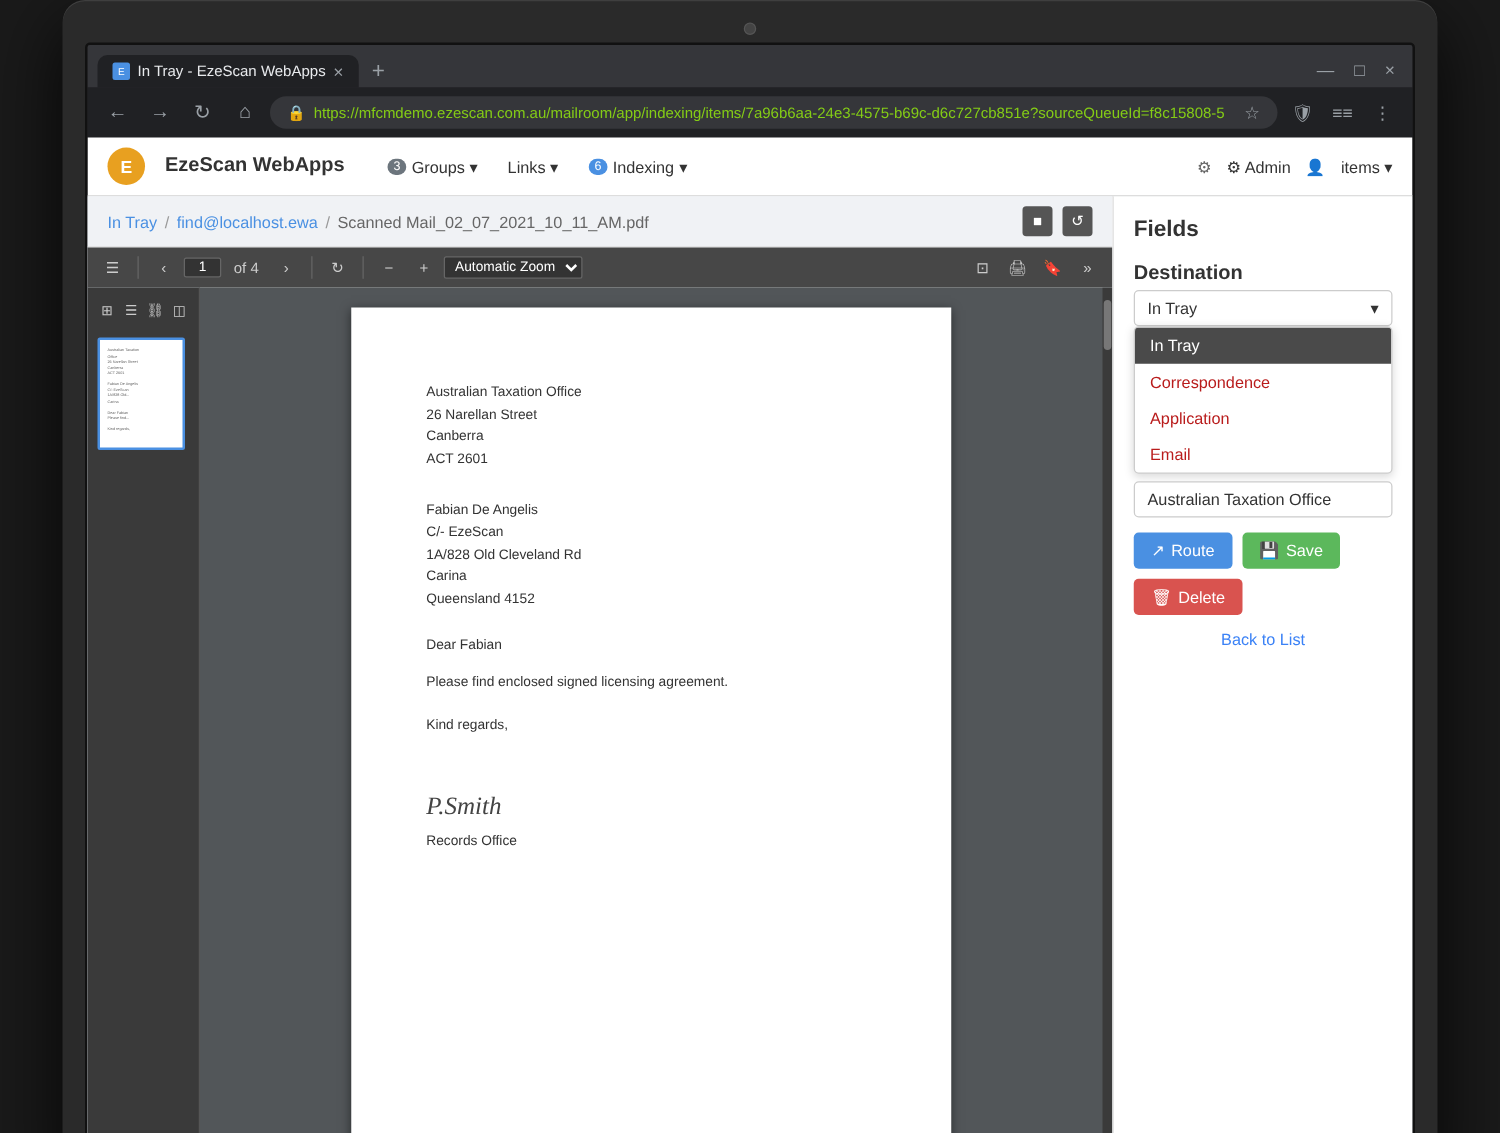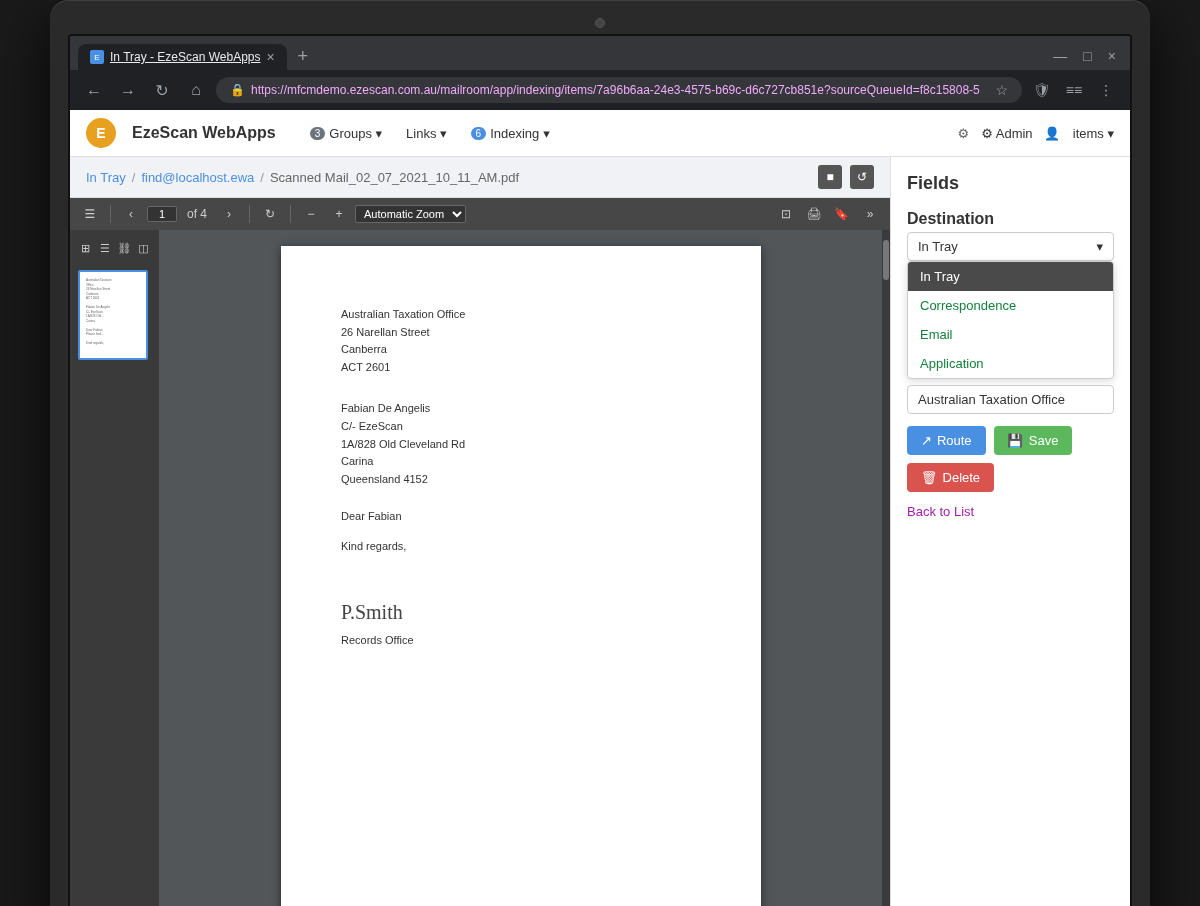--- a/index.html
+++ b/index.html
@@ -73,21 +73,20 @@
       display: flex;
       align-items: center;
       justify-content: center;
       font-size: 8px;
       color: white;
     }
     .tab-title {
       font-size: 12px;
       color: #e8eaed;
       flex: 1;
-      text-decoration: underline;
     }
     .tab-close {
       font-size: 14px;
       color: #9aa0a6;
       cursor: pointer;
       line-height: 1;
     }
     .new-tab-btn {
       width: 28px;
       height: 28px;
@@ -144,21 +143,21 @@
       display: flex;
       align-items: center;
       gap: 6px;
     }
     .lock-icon {
       color: #9aa0a6;
       font-size: 12px;
     }
     .address-text {
       font-size: 12px;
-      color: #f0abfc;
+      color: #84cc16;
       flex: 1;
     }
     .star-icon {
       color: #9aa0a6;
       font-size: 14px;
     }
     .browser-actions {
       display: flex;
       gap: 4px;
       align-items: center;
@@ -411,20 +410,21 @@
     }
     .letter-address-block { margin-bottom: 24px; }
     .letter-recipient { margin-bottom: 20px; }
     .letter-salutation { margin-bottom: 12px; }
     .letter-body { margin-bottom: 16px; }
     .letter-closing { margin-bottom: 32px; }
     .signature-area {
       height: 40px;
       display: flex;
       align-items: flex-end;
+      font-style: italic;
       font-size: 18px;
       color: #555;
       margin-bottom: 4px;
     }
     .scroll-bar-right {
       width: 8px;
       background: #3a3a3a;
       display: flex;
       flex-direction: column;
     }
@@ -475,21 +475,21 @@
     .dropdown-open {
       border: 1px solid #ccc;
       border-radius: 4px;
       background: white;
       box-shadow: 0 2px 8px rgba(0,0,0,0.15);
       overflow: hidden;
     }
     .dropdown-item {
       padding: 7px 12px;
       font-size: 13px;
-      color: #15803d;
+      color: #b91c1c;
       cursor: pointer;
     }
     .dropdown-item.selected {
       background: #4a4a4a;
       color: white;
     }
     .ato-field {
       width: 100%;
       padding: 6px 10px;
       border: 1px solid #ccc;
@@ -534,24 +534,25 @@
       border: none;
       border-radius: 4px;
       padding: 7px 14px;
       font-size: 13px;
       cursor: pointer;
       display: flex;
       align-items: center;
       gap: 5px;
     }
     .back-link {
-      color: #a21caf;
+      color: #3b82f6;
       font-size: 13px;
       cursor: pointer;
       text-decoration: none;
+      text-align: center;
     }
   </style>
 </head>
 <body>
 
 <div class="monitor-shell">
   <div class="monitor-top-bar">
     <div class="camera-dot"></div>
   </div>
 
@@ -693,20 +694,21 @@
                 <div class="letter-recipient">
                   <div>Fabian De Angelis</div>
                   <div>C/- EzeScan</div>
                   <div>1A/828 Old Cleveland Rd</div>
                   <div>Carina</div>
                   <div>Queensland 4152</div>
                 </div>
 
                 <div class="letter-salutation">Dear Fabian</div>
 
+                <div class="letter-body">Please find enclosed signed licensing agreement.</div>
 
                 <div class="letter-closing">Kind regards,</div>
 
                 <div class="signature-area">
                   <span style="font-family: cursive; font-size: 20px; color: #444;">P.Smith</span>
                 </div>
 
                 <div>Records Office</div>
 
               </div>
@@ -731,24 +733,24 @@
             </div>
 
             <div class="dropdown-open">
               <div class="dropdown-item selected">
                 <span>In Tray</span>
               </div>
               <div class="dropdown-item">
                 <span>Correspondence</span>
               </div>
               <div class="dropdown-item">
-                <span>Email</span>
+                <span>Application</span>
               </div>
               <div class="dropdown-item">
-                <span>Application</span>
+                <span>Email</span>
               </div>
             </div>
 
             <div class="ato-field">
               <span>Australian Taxation Office</span>
             </div>
           </div>
 
           <div class="action-buttons">
             <button class="btn-route">

